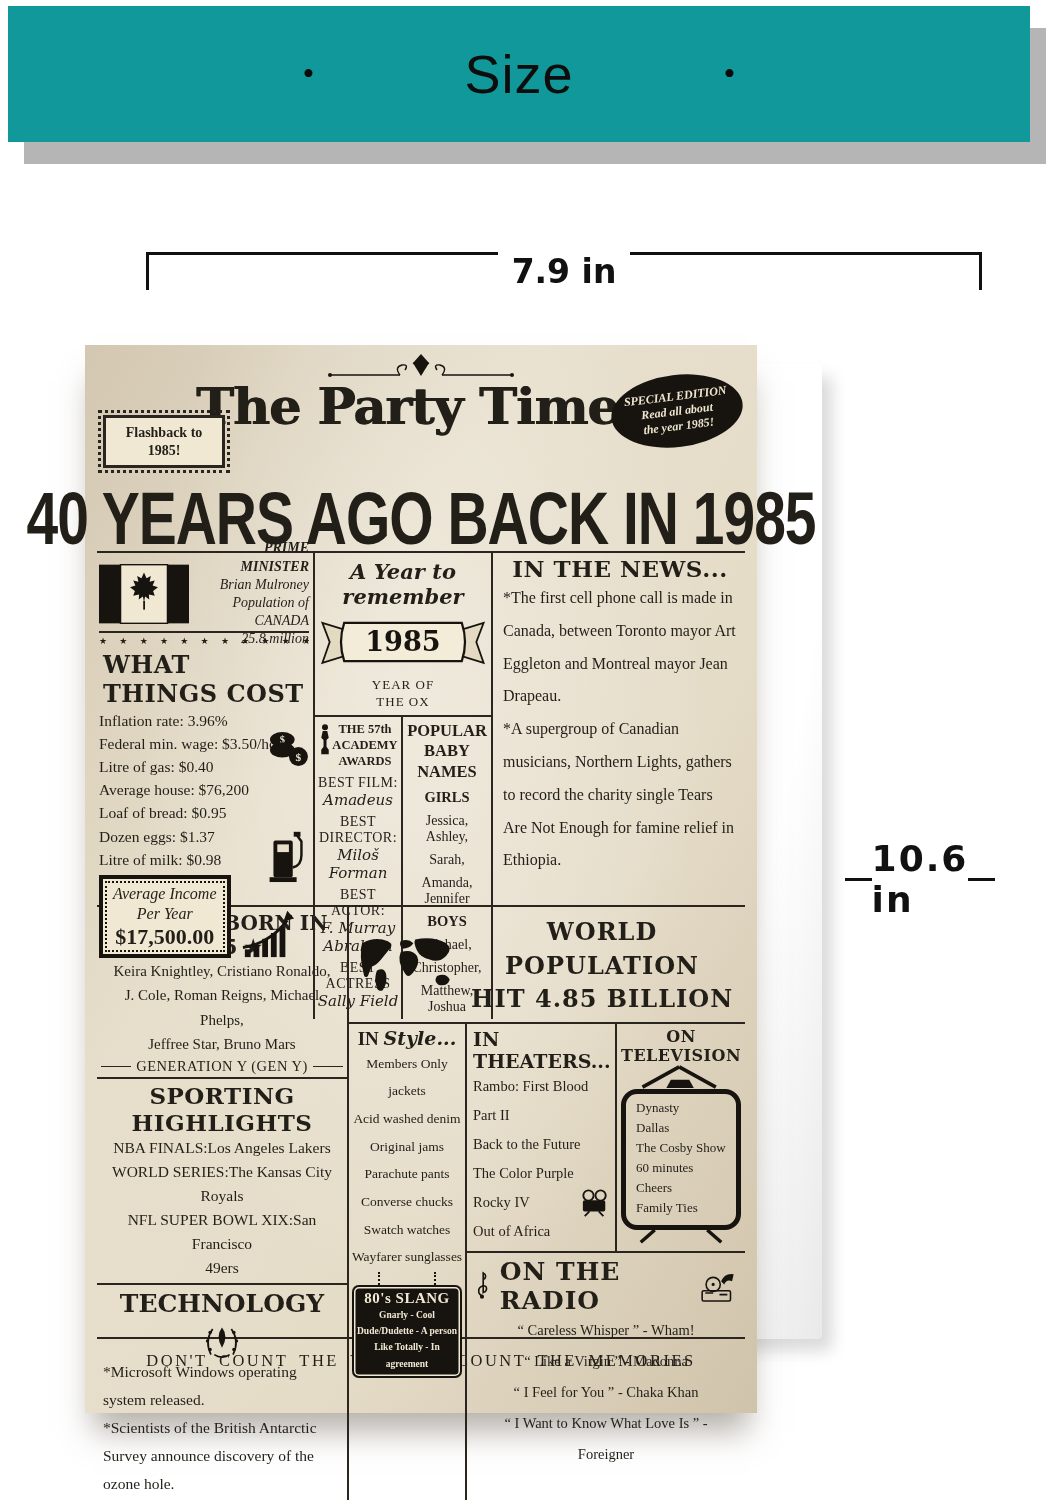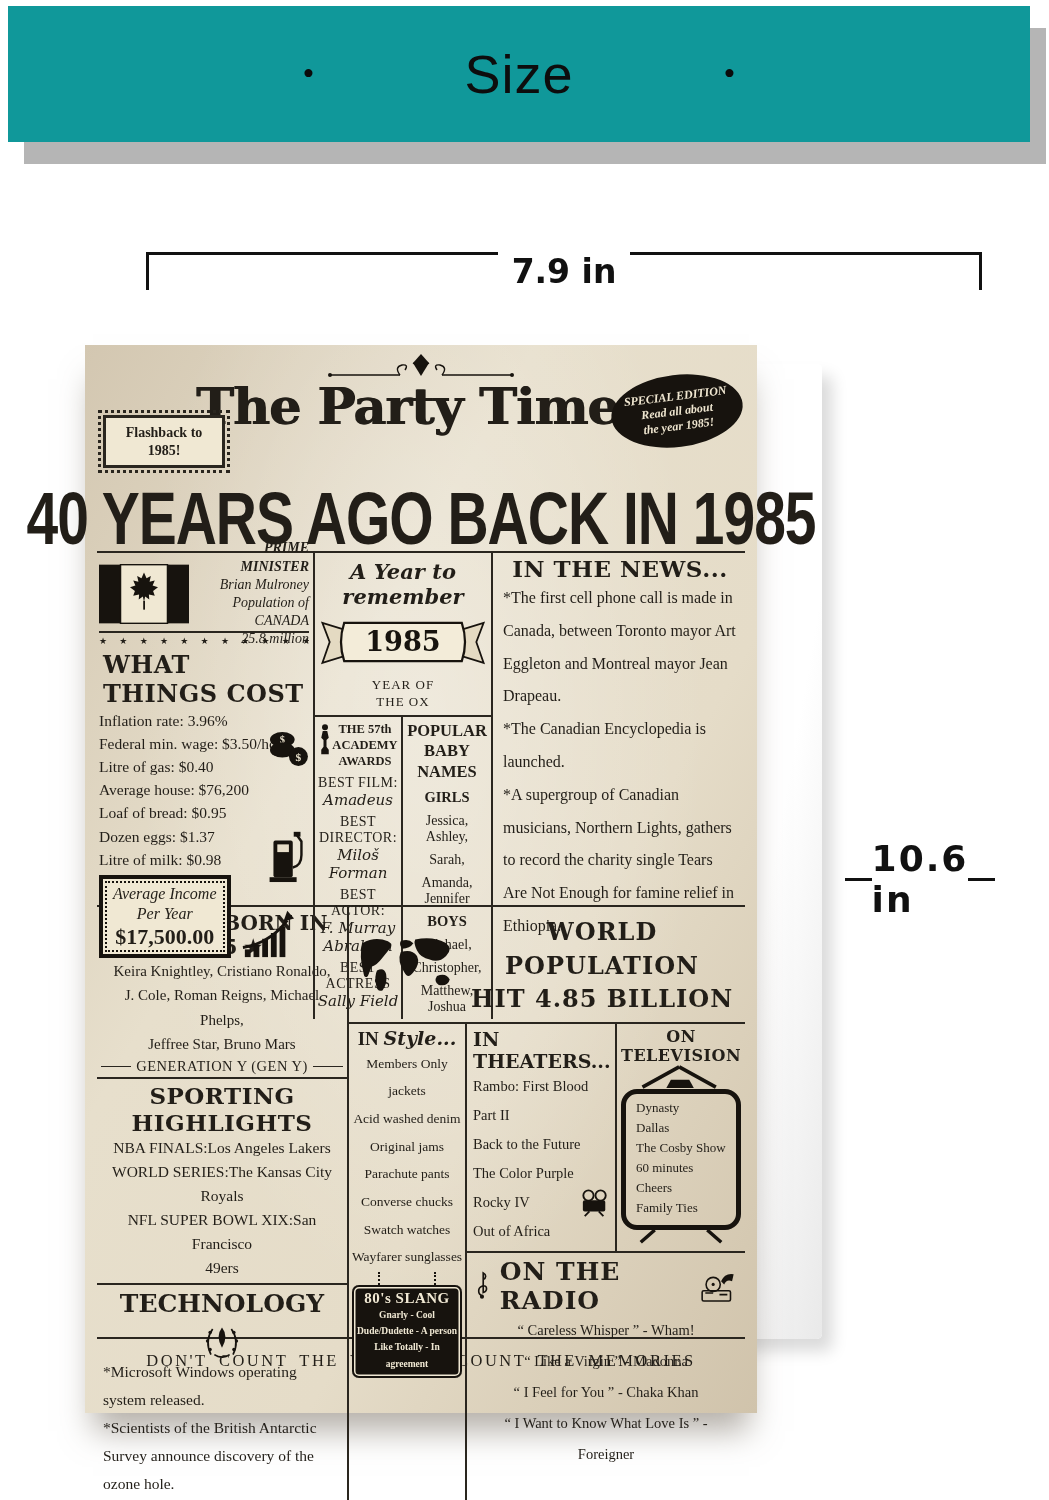--- a/index.html
+++ b/index.html
@@ -317,21 +317,20 @@
           <div class="bn-line">Michael,</div>
           <div class="bn-line">Christopher,</div>
           <div class="bn-line">Matthew, Joshua</div>
         </div>
       </div>
     </div>
 
     <div class="colC">
       <div class="news-title">IN THE NEWS...</div>
       <p class="news-p">*The first cell phone call is made in Canada, between Toronto mayor Art Eggleton and Montreal mayor Jean Drapeau.</p>
-      <p class="news-p">*The Canadian Encyclopedia is launched.</p>
       <p class="news-p">*A supergroup of Canadian musicians, Northern Lights, gathers to record the charity single Tears Are Not Enough for famine relief in Ethiopia.</p>
     </div>
   </div>
 
   <div class="lower">
 
     <div class="lcol">
       <div class="sb">
         <div class="sb-title">★ STARS BORN IN 1985 ★</div>
         <div class="sb-line">Keira Knightley, Cristiano Ronaldo,</div>

